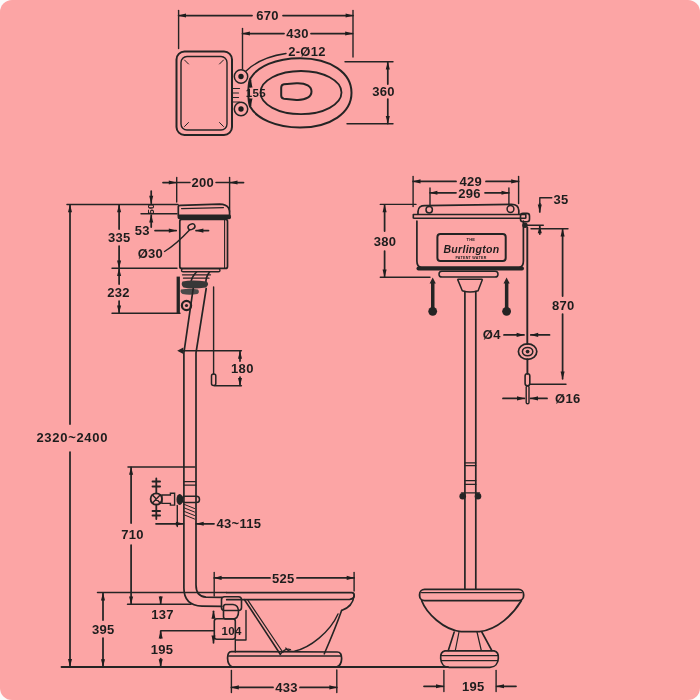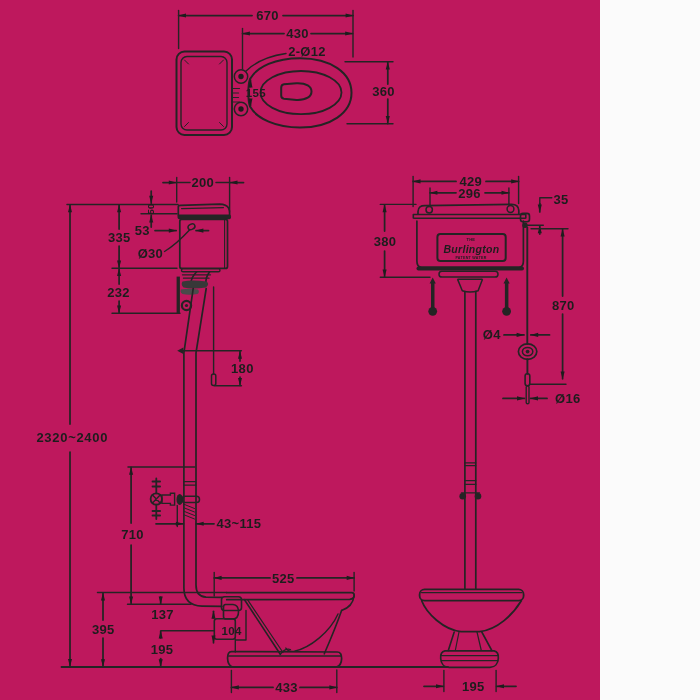--- a/index.html
+++ b/index.html
@@ -1,16 +1,16 @@
 <!DOCTYPE html>
 <html><head>
 <meta charset="utf-8">
 <style>
   html,body{margin:0;padding:0;background:#fbfbfb;}
-  #wrap{width:600px;height:700px;position:relative;background:#be185d;overflow:hidden;}
+  #wrap{width:700px;height:700px;position:relative;background:#fca5a5;overflow:hidden;border-radius:12px;}
   svg{position:absolute;top:0;left:0;filter:blur(0.45px);}
   text{font-family:"Liberation Sans",sans-serif;font-weight:700;fill:#1d1d1d;}
 </style>
 </head>
 <body>
 <div id="wrap">
 <svg width="700" height="700" viewBox="0 0 700 700">
 <defs>
 <marker id="ar" viewBox="0 0 10 10" refX="9.2" refY="5" markerWidth="8.5" markerHeight="8.5" orient="auto-start-reverse" markerUnits="userSpaceOnUse">
   <path d="M0.5 2.6L9.5 5L0.5 7.4z" fill="#1d1d1d"></path>

